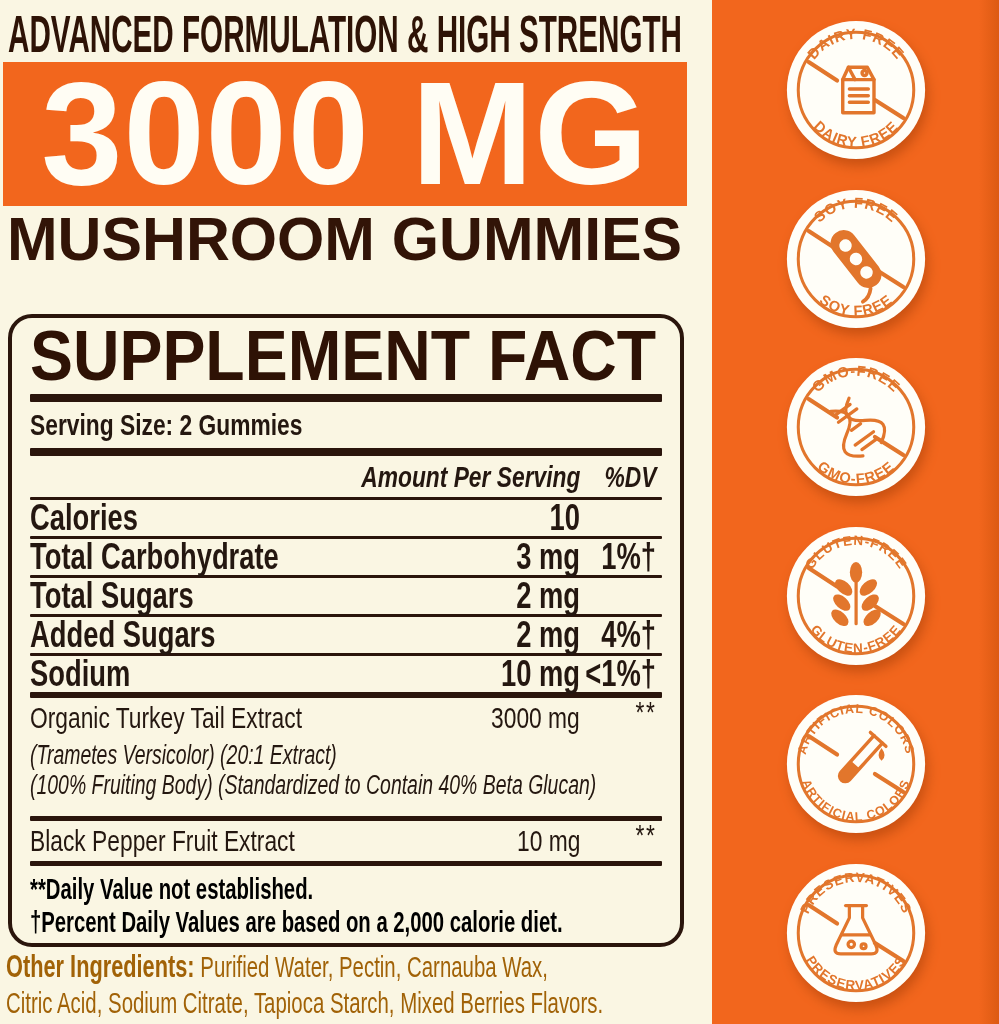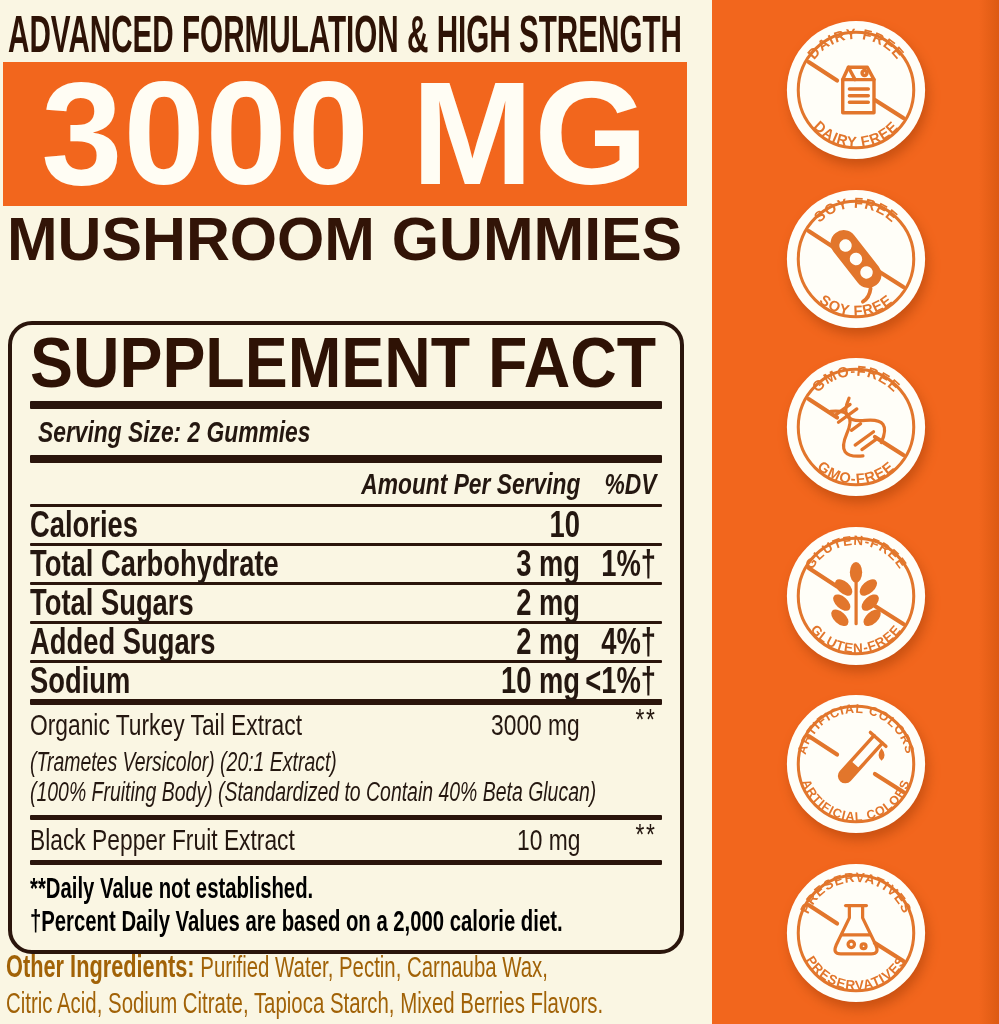--- a/index.html
+++ b/index.html
@@ -17,47 +17,47 @@
   .tagline{position:absolute;left:8px;top:4px;font-size:52px;font-weight:bold;color:#2E1306;
            white-space:nowrap;transform:scaleX(.57);transform-origin:left top;letter-spacing:0;}
 
   .banner{position:absolute;left:3px;top:62px;width:684px;height:144px;background:#F2661D;
           display:flex;align-items:center;justify-content:center;}
   .mg{font-size:146px;font-weight:bold;color:#FFFDF4;white-space:nowrap;letter-spacing:1px;line-height:144px;}
 
   .product{position:absolute;left:7px;top:208px;font-size:62px;font-weight:bold;color:#321407;
            white-space:nowrap;transform:scaleX(.98);transform-origin:left top;line-height:62px;}
 
-  .panel{position:absolute;left:8px;top:321px;width:676px;height:633px;box-sizing:border-box;
+  .panel{position:absolute;left:8px;top:314px;width:676px;height:633px;box-sizing:border-box;
          border:4px solid #2A150C;border-radius:24px;padding:2px 18px 0 18px;background:#FAF6E3;}
 
   .panel-title{line-height:72px;height:74px;font-size:70px;font-weight:bold;color:#2E1205;}
   .panel-title .sxl{transform:scaleX(.92);}
 
   .rule{background:#2A150C;border-radius:1px;}
   .r8{height:8px;} .r6{height:6px;} .r5{height:5px;} .r3{height:3px;}
 
-  .servblock{margin:5px 0 6px 8px;font-style:italic;}
+  .servblock{margin:5px 0 6px 0;}
   .serv{font-size:30px;font-weight:bold;line-height:35px;color:#241710;}
 
   .hrow{position:relative;height:38px;margin:2px 0 1px 0;font-size:30px;font-weight:bold;font-style:italic;}
   .hamt{position:absolute;right:82px;top:0;line-height:38px;}
   .hdv{position:absolute;right:6px;top:0;line-height:38px;}
 
   .nrow{position:relative;height:36px;font-size:36px;font-weight:bold;}
   .cell-name{position:absolute;left:0;top:0;line-height:36px;transform:scaleX(.76);transform-origin:left center;white-space:nowrap;}
   .cell-amt{position:absolute;right:82px;top:0;line-height:36px;transform:scaleX(.76);transform-origin:right center;white-space:nowrap;}
   .cell-dv{position:absolute;right:6px;top:0;line-height:36px;transform:scaleX(.76);transform-origin:right center;white-space:nowrap;}
 
   .xrow{position:relative;height:40px;font-size:30px;font-weight:normal;}
   .xrow .cell-name,.xrow .cell-amt{line-height:40px;}
   .xrow .cell-dv{line-height:40px;top:-6px;letter-spacing:2px;}
 
   .sub{font-size:27px;font-style:italic;line-height:30px;color:#241710;}
-  .subwrap{margin:2px 0 8px 0;}
+  .subwrap{margin:2px 0 16px 0;}
 
   .noteblock{margin-top:7px;}
   .note{font-size:29px;font-weight:bold;line-height:33px;color:#000000;}
 
   .other{position:absolute;left:6px;top:948px;width:706px;font-size:30px;line-height:36px;color:#a16207;}
   .other-label{font-weight:bold;font-size:32px;}
 
   .right-col{position:absolute;left:712px;top:0;width:287px;height:1024px;
              background:linear-gradient(90deg,#F2661D 0%,#F2661D 93%,#DC5A12 100%);}
   .badge{position:absolute;left:50%;transform:translateX(-50%);width:142px;height:142px;

